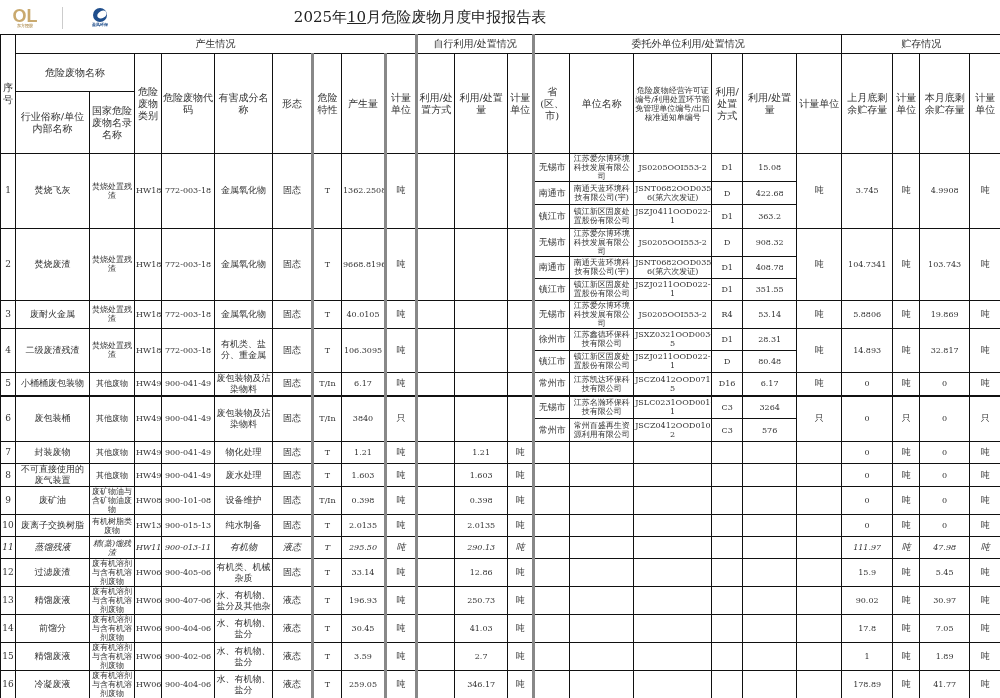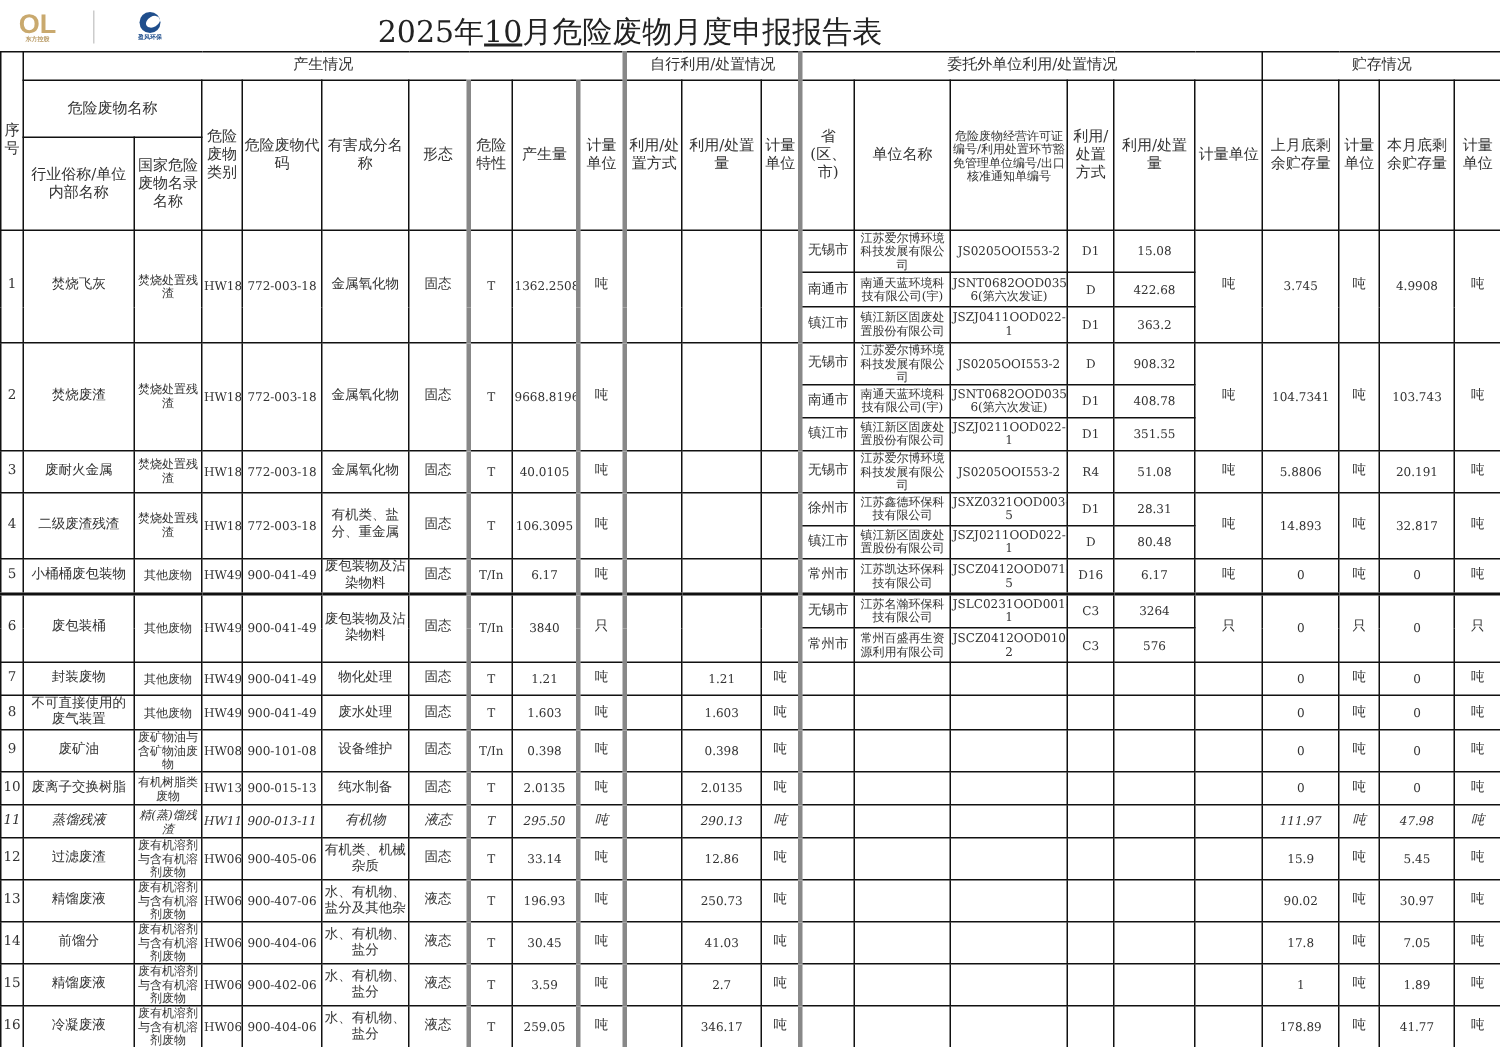--- a/index.html
+++ b/index.html
@@ -6,21 +6,21 @@
   body { width:1000px; height:698px; overflow:hidden; position:relative;
          font-family:"DejaVu Serif","Liberation Serif",serif; color:#222; }
   .logo-area { position:absolute; left:8px; top:4px; height:28px; display:flex; align-items:center; gap:20px;font-weight:bold; }
   .logo-ol { font-family:"Liberation Sans",sans-serif; color:#c9a96e; font-size:18px; line-height:14px; text-align:center; width:34px; }
   .logo-ol small { display:block; font-size:4px; line-height:5px; color:#b89a64; }
   .logo-sep { width:1px; height:22px; background:#ccc; }
   .logo-mark { width:34px; text-align:center; }
   .logo-mark .circle { width:14px; height:14px; border-radius:50%; background:#1f4e8c; margin:0 auto; position:relative; overflow:hidden; }
   .logo-mark .circle:after { content:""; position:absolute; left:4px; top:3px; width:10px; height:7px; border-radius:50%; background:#fff; transform:rotate(-30deg); }
   .logo-mark small { display:block; font-size:4px; color:#1f4e8c; line-height:6px; }
-  .title { position:absolute; left:0; width:840px; top:8px; text-align:center; font-size:20px; }
+  .title { position:absolute; left:0; width:840px; top:8px; text-align:center; font-size:15px; }
   .title u { text-decoration:underline; }
   table { position:absolute; left:0; top:34px; border-collapse:collapse; table-layout:fixed; width:1000px; }
   td, th { border:1px solid #111; font-weight:normal; font-size:9px; line-height:11px; text-align:center; vertical-align:middle; padding:0 1px; overflow:hidden; color:#333; }
   th { font-size:10px; line-height:12px; }
   .gr { border-right:3px solid #888; }
   .thick-top td { border-top:2px solid #111; }
   .sm { font-size:8px; line-height:9px; }
 </style>
 </head>
 <body>
@@ -191,25 +191,25 @@
         <td rowspan="1" class="sm">T</td>
         <td rowspan="1" class="sm gr">40.0105</td>
         <td rowspan="1" class="gr">吨</td>
         <td rowspan="1"></td>
         <td rowspan="1" class="sm"></td>
         <td rowspan="1" class="gr"></td>
         <td>无锡市</td>
         <td class="sm">江苏爱尔博环境科技发展有限公司</td>
         <td class="sm">JS0205OOI553-2</td>
         <td class="sm">R4</td>
-        <td class="sm">51.08</td>
+        <td class="sm">53.14</td>
         <td rowspan="1">吨</td>
         <td rowspan="1" class="sm">5.8806</td>
         <td rowspan="1">吨</td>
-        <td rowspan="1" class="sm">20.191</td>
+        <td rowspan="1" class="sm">19.869</td>
         <td rowspan="1">吨</td>
       </tr>
       <tr style="height: 22px;">
         <td rowspan="2">4</td>
         <td rowspan="2">二级废渣残渣</td>
         <td rowspan="2" class="sm">焚烧处置残渣</td>
         <td rowspan="2" class="sm">HW18</td>
         <td rowspan="2" class="sm">772-003-18</td>
         <td rowspan="2">有机类、盐分、重金属</td>
         <td rowspan="2" class="gr">固态</td>

